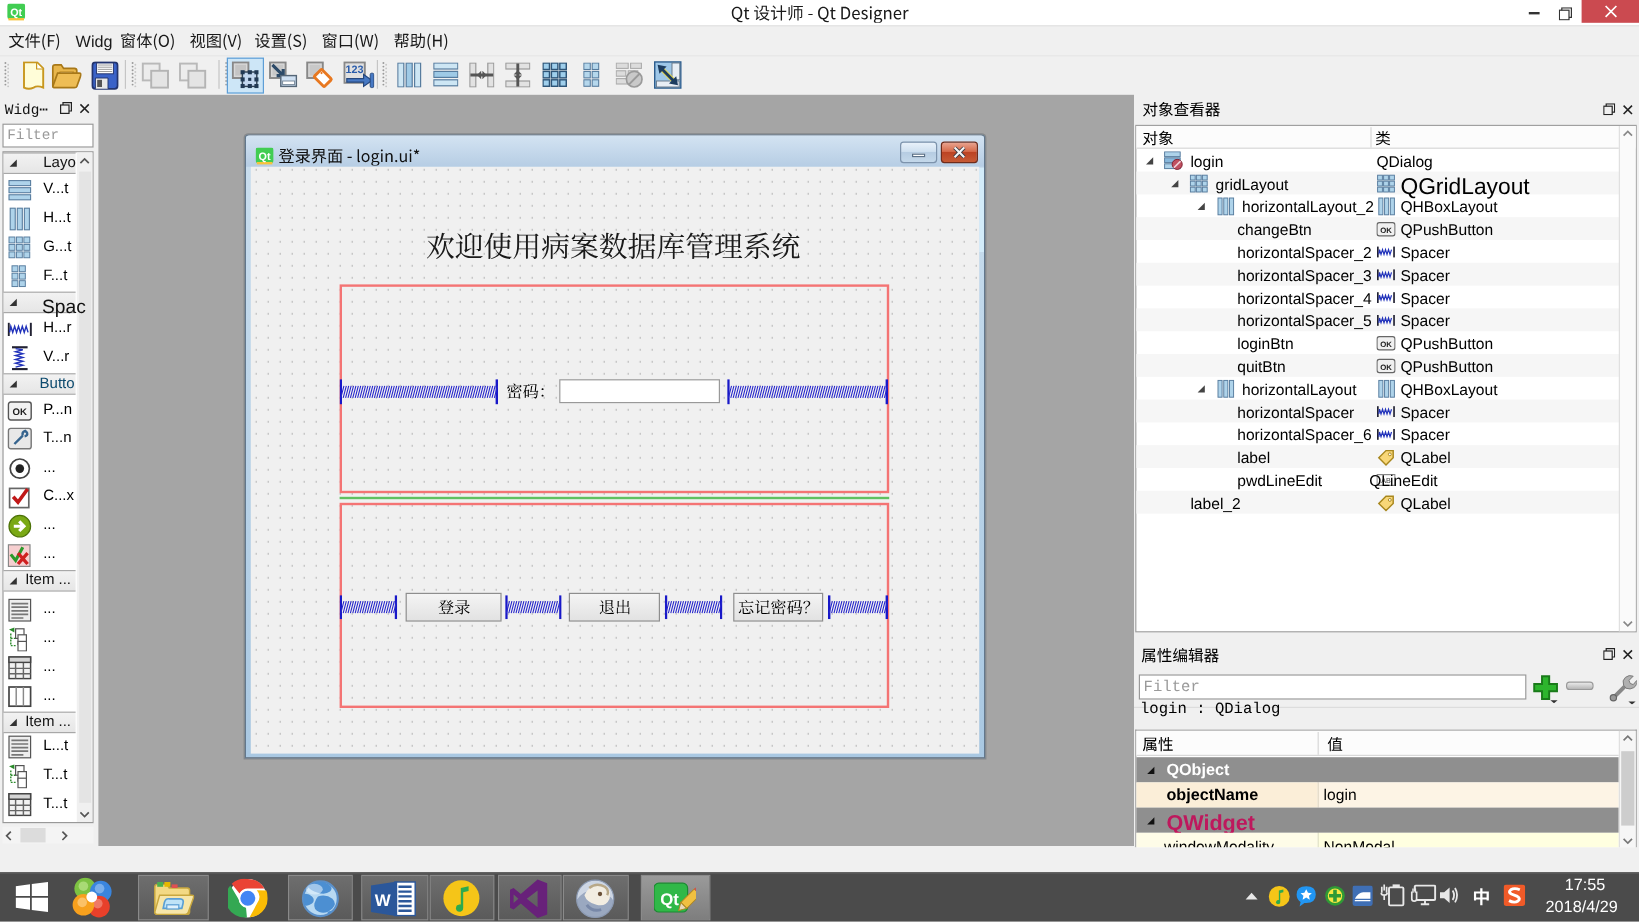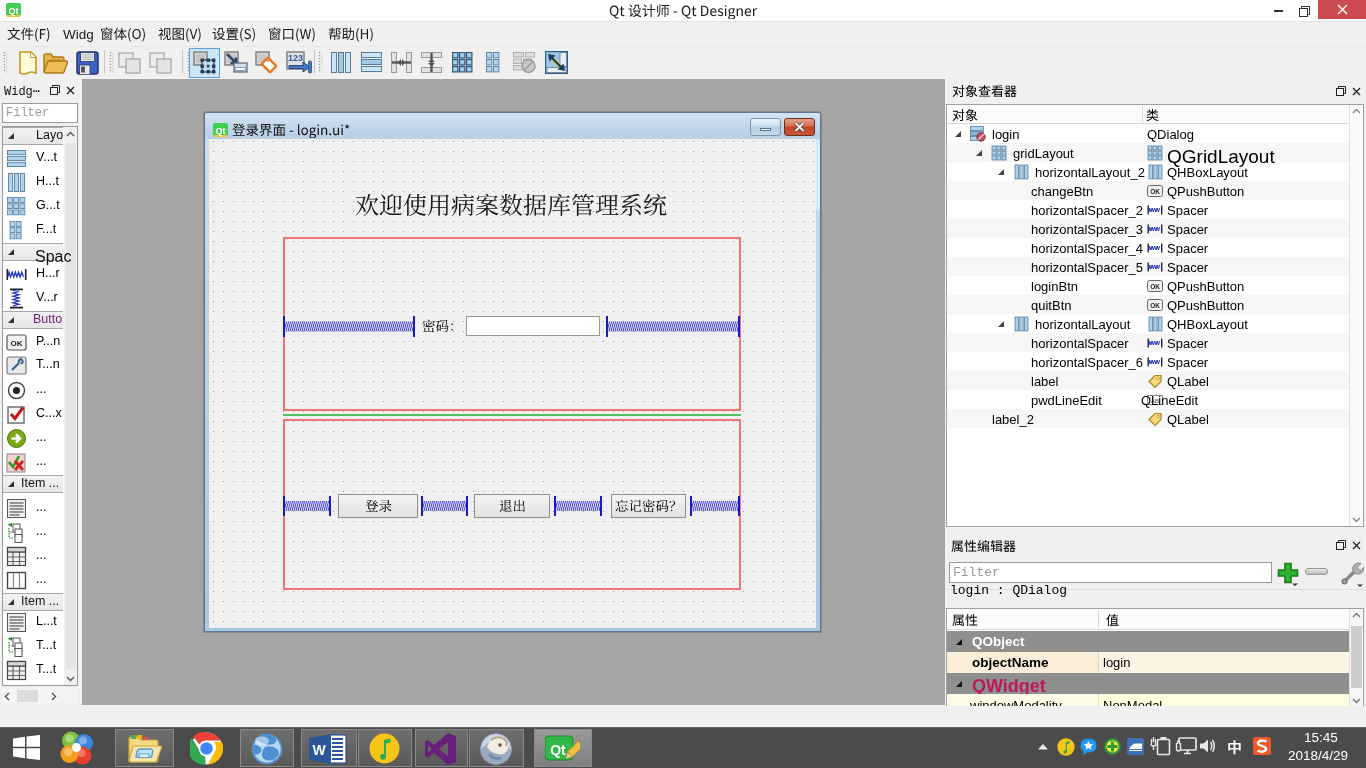--- a/index.html
+++ b/index.html
@@ -326,21 +326,21 @@
 <svg class="abs" style="left:6px;top:288px" width="21" height="21" viewBox="0 0 21 21">
     <rect x="4" y="0.5" width="13" height="1.8" fill="#223"></rect>
     <rect x="4" y="18.7" width="13" height="1.8" fill="#223"></rect>
     <path d="M7 2.5 L13 3.5 L7 5.1 L13 6.7 L7 8.3 L13 9.9 L7 11.5 L13 13.100000000000001 L7 14.700000000000001 L13 16.3 L7 17.9" stroke="#2233bb" stroke-width="1.2" fill="none"></path>
   </svg>
 <div class="abs ls" style="left:36px;top:290px;font-size:12.5px;color:#000">V...r</div>
 <div class="abs" style="left:3px;top:311px;width:60px;height:18px;background:linear-gradient(#f2f2f2,#e6e6e6);border-top:1px solid #a8a8a8;border-bottom:1px solid #a8a8a8"></div>
 <svg class="abs" style="left:7px;top:316px" width="8" height="8" viewBox="0 0 8 8">
     <path d="M7 1 L7 7 L1 7 Z" fill="#333"></path>
   </svg>
-<div class="abs ls" style="left:33px;top:312px;font-size:12.5px;color:#701a75">Butto</div>
+<div class="abs ls" style="left:33px;top:312px;font-size:12.5px;color:#0c4a6e">Butto</div>
 <svg class="abs" style="left:6px;top:332px" width="21" height="21" viewBox="0 0 21 21">
     <rect x="1" y="3" width="19" height="15" rx="2" fill="#f2f2f2" stroke="#555" stroke-width="1.2"></rect>
     <text x="10.5" y="14" font-family="Liberation Sans" font-size="8" font-weight="bold" text-anchor="middle" fill="#222">OK</text>
   </svg>
 <div class="abs ls" style="left:36px;top:334px;font-size:12.5px;color:#000">P...n</div>
 <svg class="abs" style="left:6px;top:355px" width="21" height="21" viewBox="0 0 21 21">
     <rect x="1" y="2" width="19" height="17" rx="2" fill="#e8e8e8" stroke="#777" stroke-width="1.2"></rect>
     <path d="M6 15 L13 8 M13 8 Q12 5 15 4 L16.5 5.5 Q17.5 8 14.5 8.5" stroke="#36648e" stroke-width="2" fill="none"></path>
   </svg>
 <div class="abs ls" style="left:36px;top:357px;font-size:12.5px;color:#000">T...n</div>
@@ -892,13 +892,13 @@
 <path d="M1 6.5 L4.5 6.5 L9 2.5 L9 15.5 L4.5 11.5 L1 11.5 Z" fill="#e8e8e8"></path>
 <path d="M11.5 5 Q14 9 11.5 13 M13.5 3 Q17 9 13.5 15" stroke="#e8e8e8" stroke-width="1.5" fill="none"></path>
   </svg>
 <svg style="position:absolute;left:1227px;top:736px" width="17" height="21" viewBox="0 -17 17 21">
     <path d="M6.5 -12.8V-10.1H1.3V-2.5H3.1V-3.4H6.5V1.3H8.4V-3.4H11.8V-2.6H13.7V-10.1H8.4V-12.8ZM3.1 -5.1V-8.4H6.5V-5.1ZM11.8 -5.1H8.4V-8.4H11.8Z" fill="#fff"></path>
   </svg>
 <svg class="abs" style="left:1253px;top:737px" width="18" height="18" viewBox="0 0 18 18">
 <rect x="0" y="0" width="18" height="18" rx="2.5" fill="#f05a28"></rect>
 <path d="M13.5 4.5 Q9 2.5 6 4.5 Q3.5 6.5 6.5 8 L11.5 10 Q14.5 11.8 12 13.8 Q9 15.8 4.5 13.5" stroke="#fff" stroke-width="2.4" fill="none"></path>
   </svg>
-<div class="abs ls" style="left:1304px;top:730px;font-size:13.5px;color:#fff">15:45</div>
+<div class="abs ls" style="left:1304px;top:730px;font-size:13.5px;color:#fff">17:55</div>
 <div class="abs ls" style="left:1288px;top:748px;font-size:13.5px;color:#fff">2018/4/29</div>
 </body></html>

